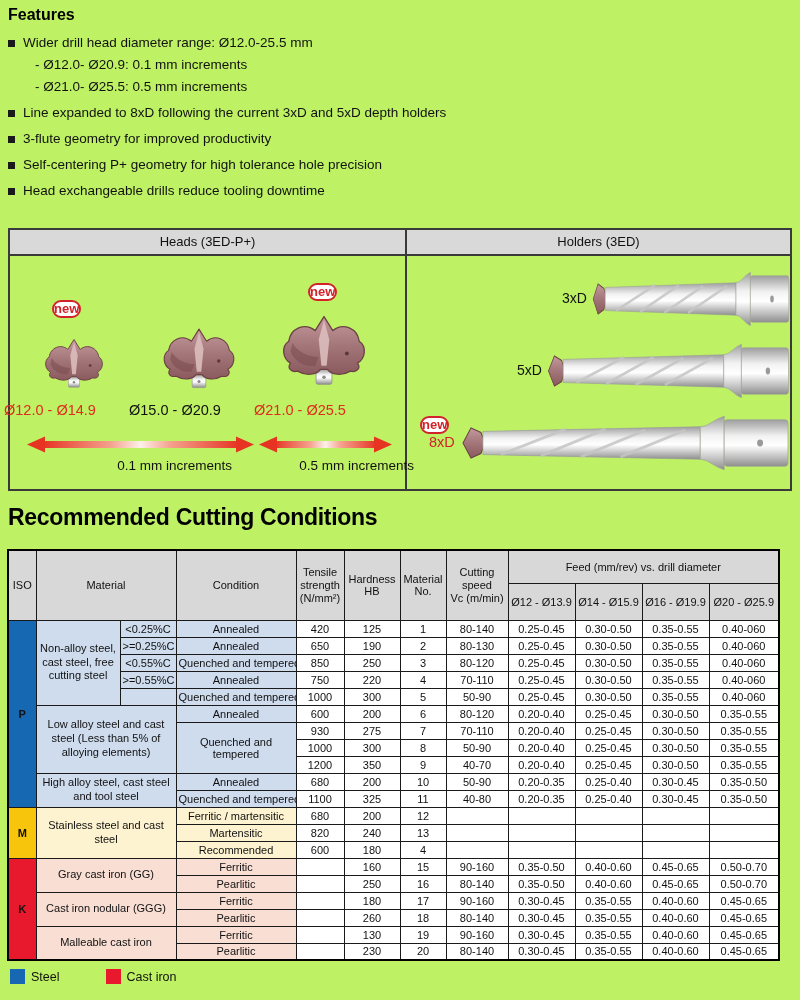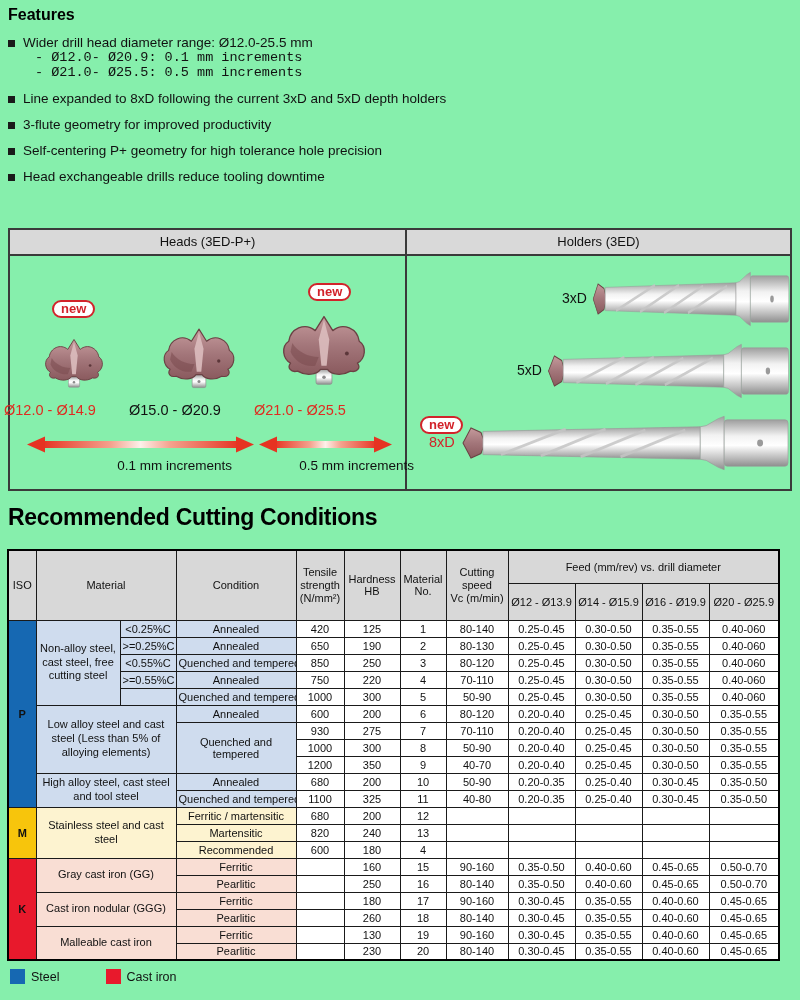--- a/index.html
+++ b/index.html
@@ -1,36 +1,36 @@
 <!DOCTYPE html>
 <html><head>
 <meta charset="utf-8">
 <style>
   html,body{margin:0;padding:0;background:#fff;}
-  #page{position:relative;width:800px;height:1000px;background:#86efac;overflow:hidden;
+  #page{position:relative;width:800px;height:1000px;background:#bef264;overflow:hidden;
         font-family:"Liberation Sans",sans-serif;color:#111;}
 
   
   .features{position:absolute;left:8px;top:6px;width:780px;}
   .features-title{font-size:16px;font-weight:bold;color:#000;margin-bottom:9px;}
   .f-item{display:flex;align-items:flex-start;margin-top:11px;font-size:13.5px;}
   .sq{flex:0 0 auto;width:7px;height:7px;background:#1a1a1a;margin:5px 8px 0 0;}
-  .f-sub{margin:0 0 0 27px;font-size:13.5px;font-family:Liberation Mono, monospace;}
+  .f-sub{margin:7px 0 0 27px;font-size:13.5px;}
 
   
   .panel{position:absolute;left:8px;top:228px;width:784px;height:263px;
          border:2px solid #3a3a3a;box-sizing:border-box;display:flex;}
   .panel-col{position:relative;box-sizing:border-box;height:100%;}
   .panel-col.heads{width:397px;border-right:2px solid #3a3a3a;}
   .panel-col.holders{flex:1;}
   .panel-hd{height:24px;line-height:24px;text-align:center;background:#d9d9d9;
             border-bottom:2px solid #3a3a3a;font-size:13px;color:#111;}
   .abs{position:absolute;}
   .new-badge{display:inline-block;border:2px solid #d2232a;border-radius:9px;background:#fff;
-             color:#d2232a;font-weight:bold;font-size:13px;line-height:14px;padding:0 7px;}
+             color:#d2232a;font-weight:bold;font-size:13px;line-height:14px;padding:0 0;}
   .dia-label{width:140px;font-size:14.5px;}
   .dia-red{color:#e02b20;}
   .dia-black{color:#111;}
   .incr-label{width:180px;text-align:right;font-size:13.5px;color:#111;}
   .holder-label{font-size:14px;color:#111;}
   .holder-label.red{color:#d2232a;font-size:14.5px;}
 
   
   .rcc-title{position:absolute;left:8px;top:504px;font-size:23px;font-weight:bold;color:#000;
              letter-spacing:-0.3px;}

